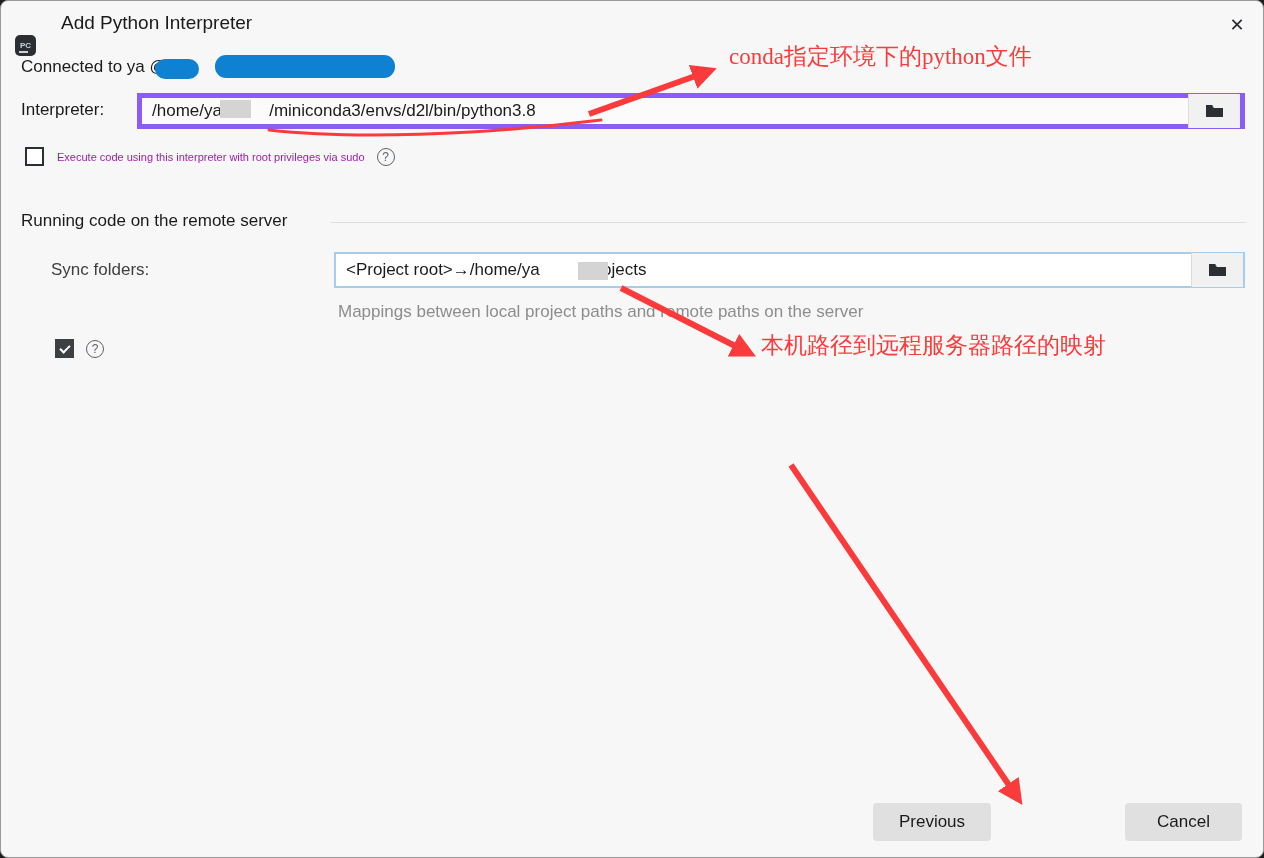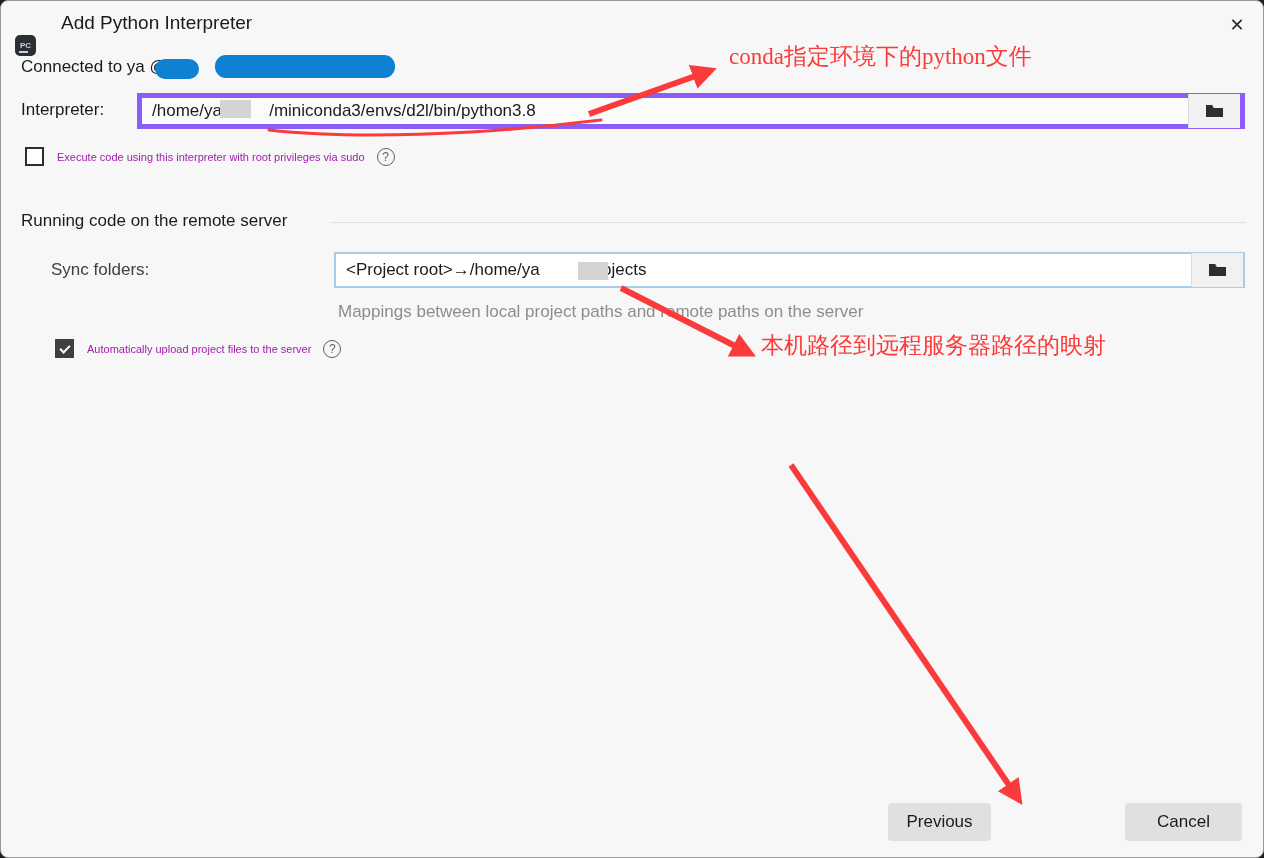--- a/index.html
+++ b/index.html
@@ -254,21 +254,21 @@
     position: absolute;
     height: 38px;
     background: #e0e0e0;
     border: none;
     border-radius: 4px;
     font-size: 17px;
     color: #1b1b1b;
     font-family: "Liberation Sans", sans-serif;
     cursor: pointer;
   }
-  #previous-button { right: 274px; bottom: 16px; width: 103px; }
+  #previous-button { right: 274px; bottom: 16px; width: 118px; }
   #finish-button {
     right: 156px; bottom: 16px; width: 113px;
     background: #5470d8;
     color: #ffffff;
     font-weight: bold;
   }
   #cancel-button  { right: 23px;  bottom: 16px; width: 117px; }
 
   #finish-highlight {
     position: absolute;
@@ -343,21 +343,20 @@
         <path d="M1 3 h6 l2 2 h9 v9 H1 Z" fill="#2b2f33"></path>
         <path d="M1 2 h6 l1.6 1.6 H1 Z" fill="#2b2f33"></path>
       </svg>
     </div>
   </div>
   <div id="redact-sync-user"></div>
   <div id="sync-hint">Mappings between local project paths and remote paths on the server</div>
 
   <div id="upload-row">
     <div class="cb checked"></div>
-    <div class="cb-label">Automatically upload project files to the server</div>
     <div class="help-icon">?</div>
   </div>
 
   <div id="footer">
     <button class="btn" id="previous-button">Previous</button>
     <button class="btn" id="cancel-button">Cancel</button>
   </div>
 
 
   <div class="anno-text" id="anno-1">conda指定环境下的python文件</div>

